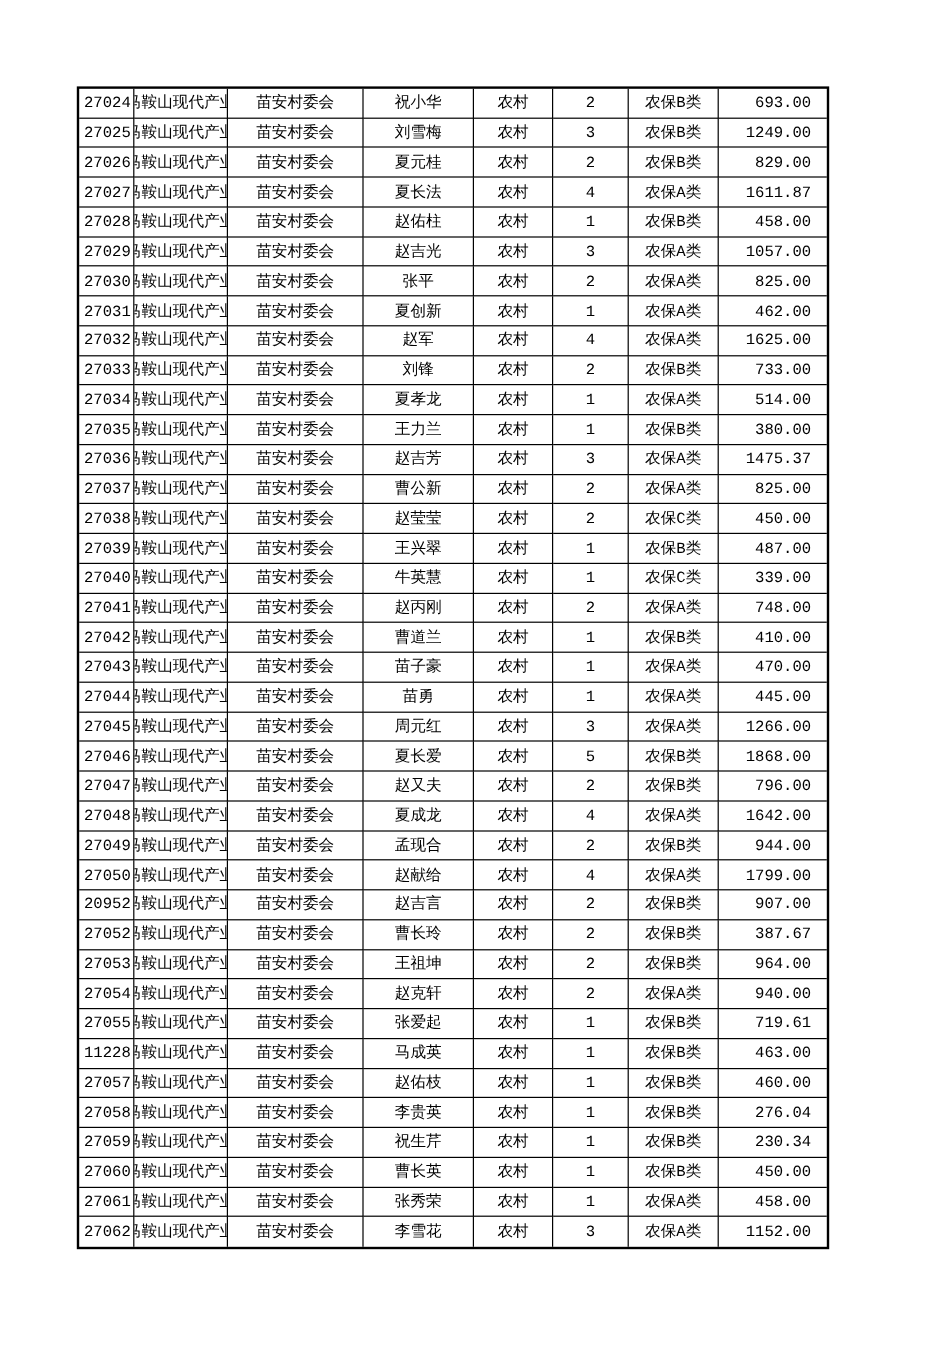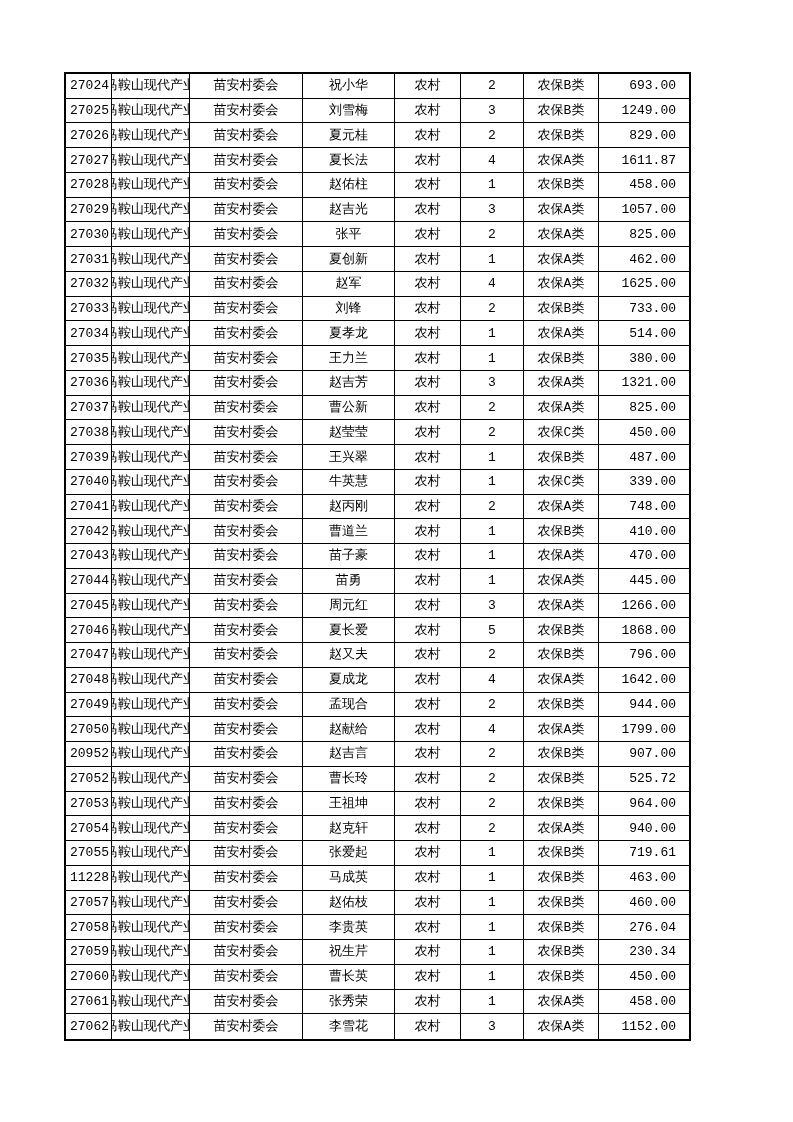--- a/index.html
+++ b/index.html
@@ -191,21 +191,21 @@
         <div class="cell c-amt">380.00</div>
       </div>
       <div class="row">
         <div class="cell c-id">27036</div>
         <div class="cell c-org">马鞍山现代产业</div>
         <div class="cell c-village">苗安村委会</div>
         <div class="cell c-name">赵吉芳</div>
         <div class="cell c-res">农村</div>
         <div class="cell c-count">3</div>
         <div class="cell c-cat">农保A类</div>
-        <div class="cell c-amt">1321.00</div>
+        <div class="cell c-amt">1475.37</div>
       </div>
       <div class="row">
         <div class="cell c-id">27037</div>
         <div class="cell c-org">马鞍山现代产业</div>
         <div class="cell c-village">苗安村委会</div>
         <div class="cell c-name">曹公新</div>
         <div class="cell c-res">农村</div>
         <div class="cell c-count">2</div>
         <div class="cell c-cat">农保A类</div>
         <div class="cell c-amt">825.00</div>
@@ -351,21 +351,21 @@
         <div class="cell c-amt">907.00</div>
       </div>
       <div class="row">
         <div class="cell c-id">27052</div>
         <div class="cell c-org">马鞍山现代产业</div>
         <div class="cell c-village">苗安村委会</div>
         <div class="cell c-name">曹长玲</div>
         <div class="cell c-res">农村</div>
         <div class="cell c-count">2</div>
         <div class="cell c-cat">农保B类</div>
-        <div class="cell c-amt">525.72</div>
+        <div class="cell c-amt">387.67</div>
       </div>
       <div class="row">
         <div class="cell c-id">27053</div>
         <div class="cell c-org">马鞍山现代产业</div>
         <div class="cell c-village">苗安村委会</div>
         <div class="cell c-name">王祖坤</div>
         <div class="cell c-res">农村</div>
         <div class="cell c-count">2</div>
         <div class="cell c-cat">农保B类</div>
         <div class="cell c-amt">964.00</div>

